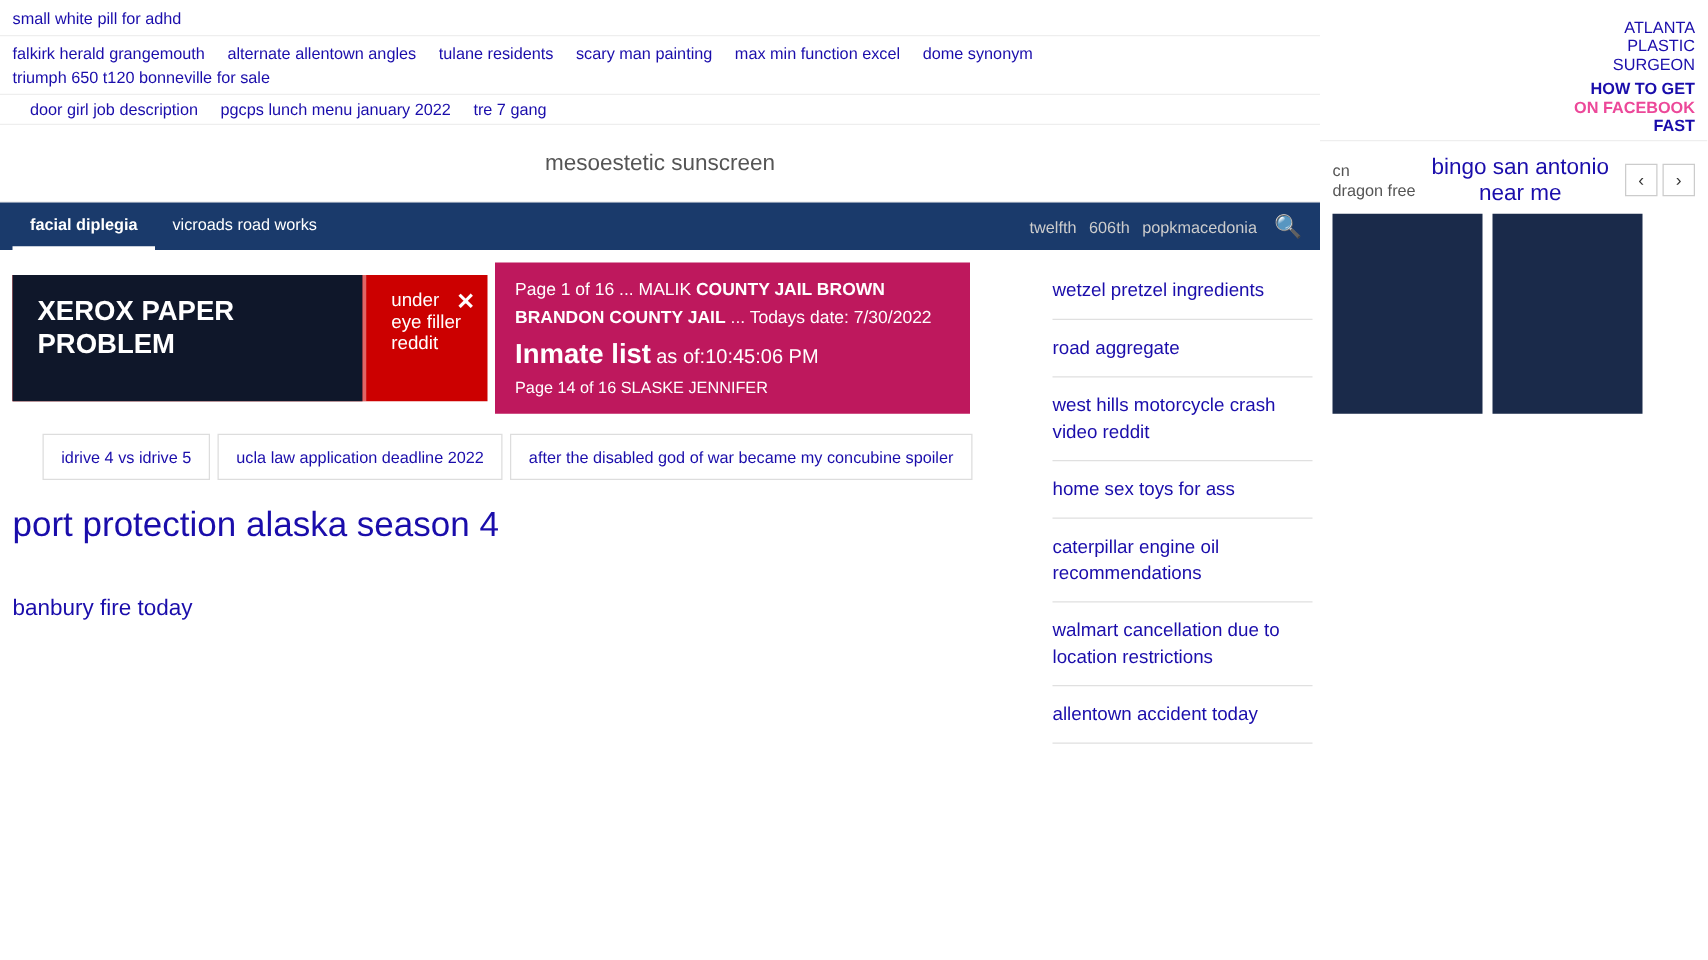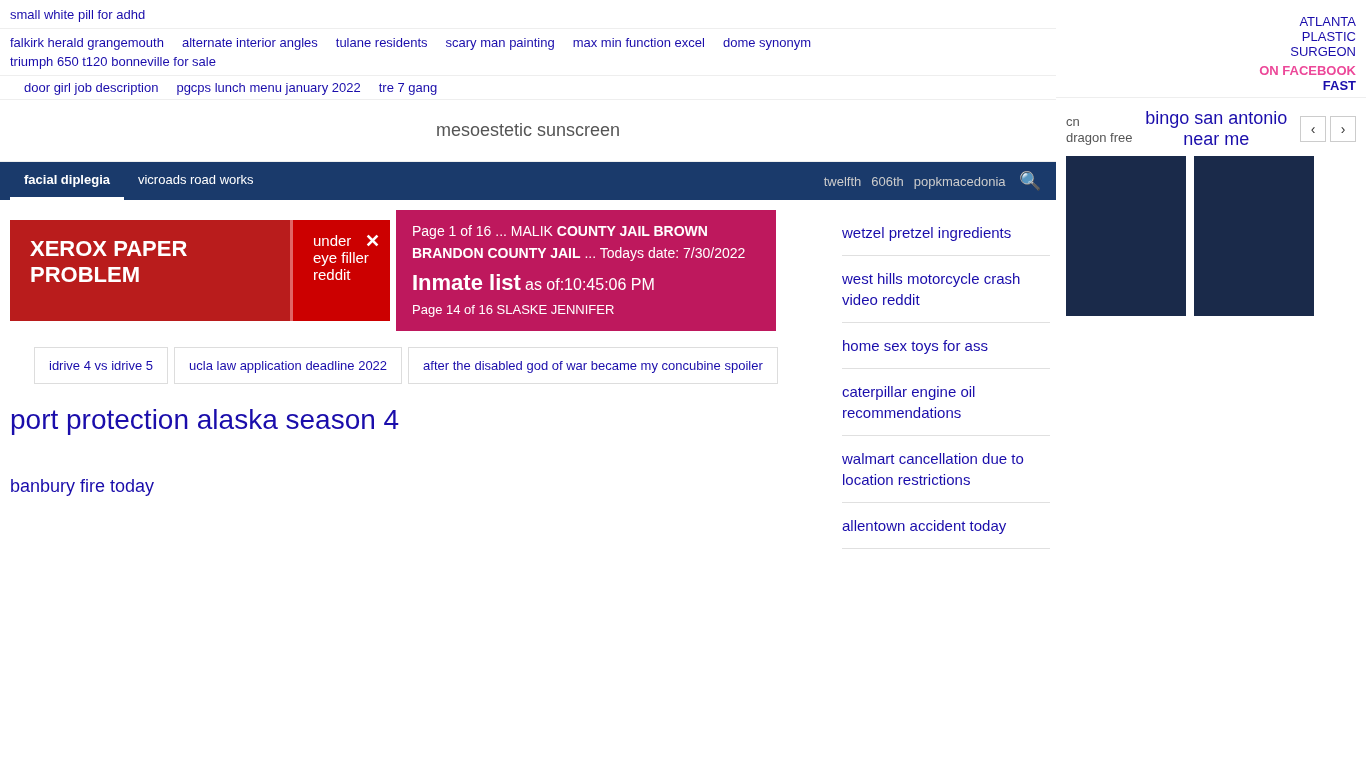--- a/index.html
+++ b/index.html
@@ -84,21 +84,21 @@
     
     .alert-banner {
       background: #cc0000;
       color: #fff;
       display: flex;
       align-items: stretch;
       margin: 10px 0;
       position: relative;
     }
     .alert-left {
-      background: #b91c1c;
+      background: #0f172a;
       padding: 16px 20px;
       font-size: 22px;
       font-weight: bold;
       flex: 0 0 280px;
     }
     .alert-divider {
       width: 3px;
       background: rgba(255,255,255,0.4);
     }
     .alert-right {
@@ -258,21 +258,21 @@
 
 <div class="page-layout">
   <div class="page-left">
 
     <div class="top-header-area">
       <a class="top-title-link">small white pill for adhd</a>
     </div>
 
     <div class="nav-links">
       <a class="nav-link">falkirk herald grangemouth</a>
-      <a class="nav-link">alternate interior angles</a>
+      <a class="nav-link">alternate allentown angles</a>
       <a class="nav-link">tulane residents</a>
       <a class="nav-link">scary man painting</a>
       <a class="nav-link">max min function excel</a>
       <a class="nav-link">dome synonym</a>
       <a class="nav-link">triumph 650 t120 bonneville for sale</a>
     </div>
 
     <div class="nav-links-row2 nav-links">
       <a class="nav-link">door girl job description</a>
       <a class="nav-link">pgcps lunch menu january 2022</a>
@@ -333,20 +333,23 @@
         <div class="banbury-fire">banbury fire today</div>
 
       </div>
 
       <div style="width:220px; flex-shrink:0; padding:10px 6px;">
         <ul class="sidebar-links-list">
           <li>
             <a class="sidebar-link">wetzel pretzel ingredients</a>
           </li>
           <li>
+            <a class="sidebar-link">road aggregate</a>
+          </li>
+          <li>
             <a class="sidebar-link">west hills motorcycle crash video reddit</a>
           </li>
           <li>
             <a class="sidebar-link">home sex toys for ass</a>
           </li>
           <li>
             <a class="sidebar-link">caterpillar engine oil recommendations</a>
           </li>
           <li>
             <a class="sidebar-link">walmart cancellation due to location restrictions</a>
@@ -361,20 +364,21 @@
 
   </div>
 
   <div class="page-right">
 
     <div style="text-align:right; padding: 4px 10px; border-bottom:1px solid #eee;">
       <div style="color:#1a0dab; font-size:13px; cursor:pointer;">ATLANTA</div>
       <div style="color:#1a0dab; font-size:13px; cursor:pointer;">PLASTIC</div>
       <div style="color:#1a0dab; font-size:13px; cursor:pointer;">SURGEON</div>
       <div style="height:4px;"></div>
+      <div style="color:#1a0dab; font-size:13px; cursor:pointer; font-weight:bold;">HOW TO GET</div>
       <div style="color:#ec4899; font-size:13px; cursor:pointer; font-weight:bold;">ON FACEBOOK</div>
       <div style="color:#1a0dab; font-size:13px; cursor:pointer; font-weight:bold;">FAST</div>
     </div>
 
     <div style="padding:10px;">
       <div class="bingo-header">
         <div>
           <span style="font-size:13px; color:#555;">cn</span><br>
           <span style="font-size:13px; color:#555;">dragon free</span>
         </div>

